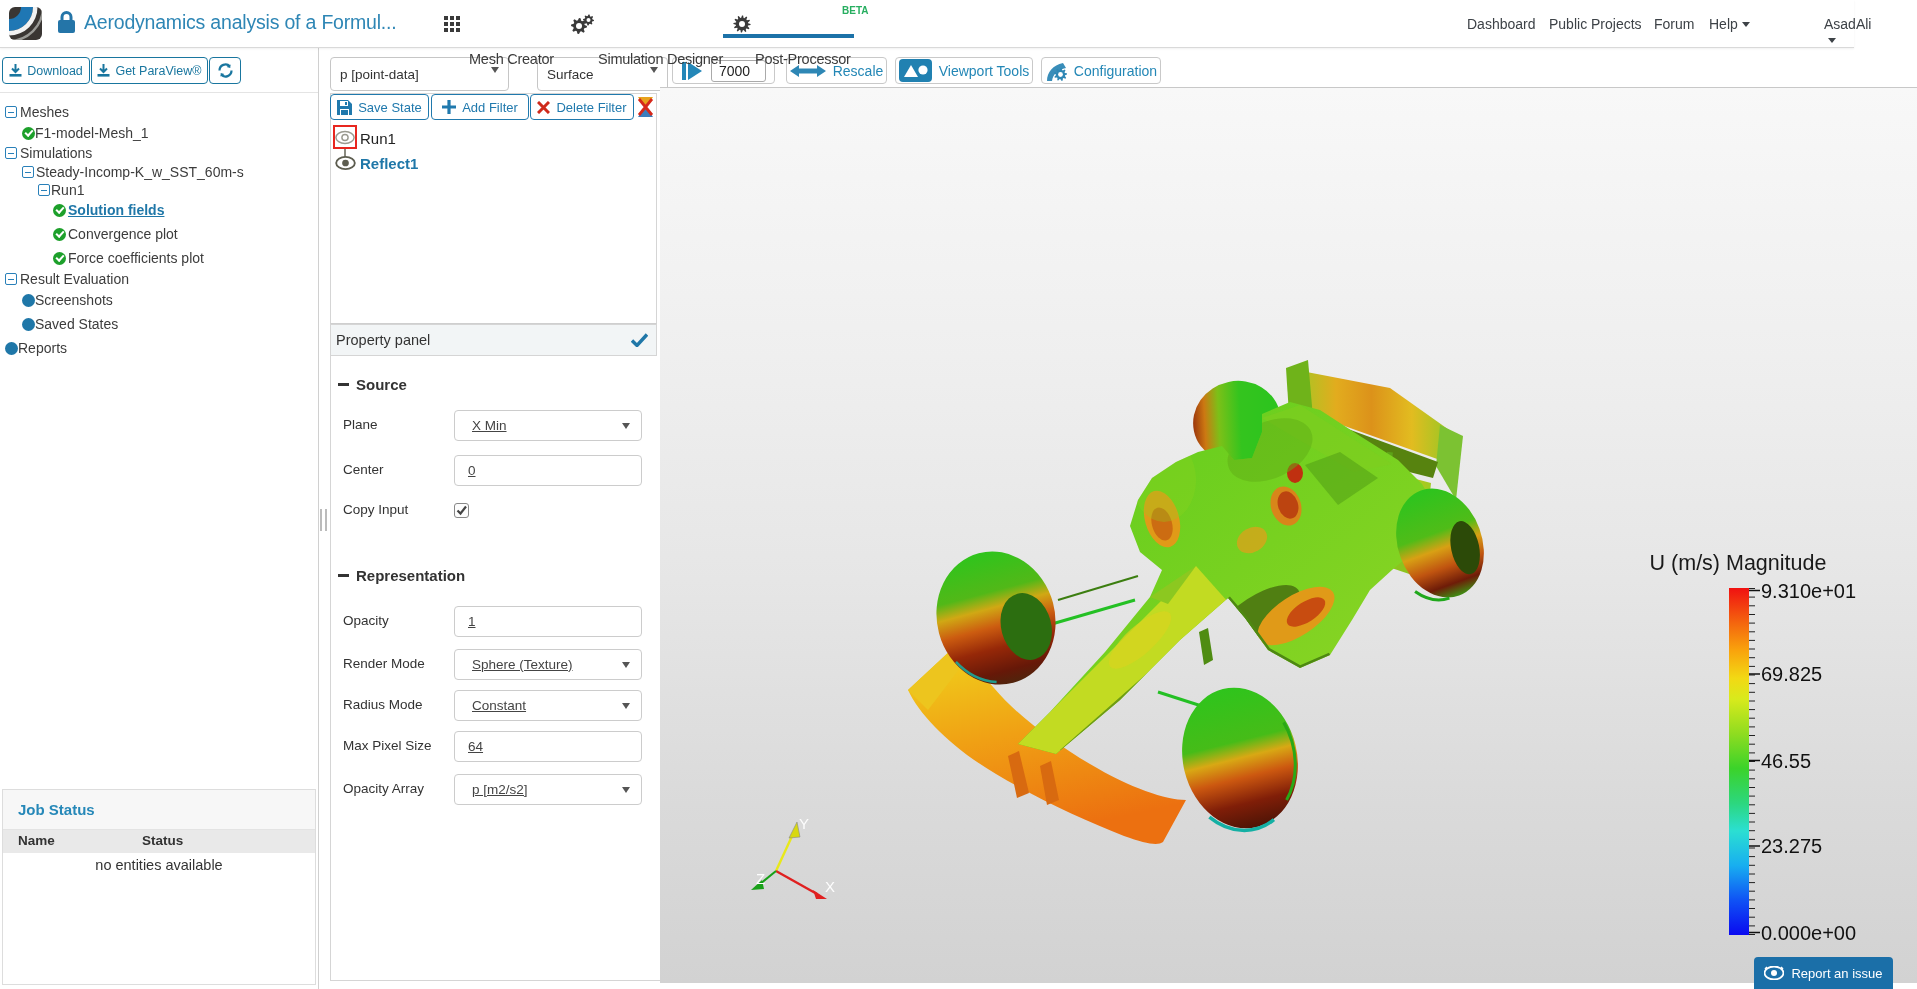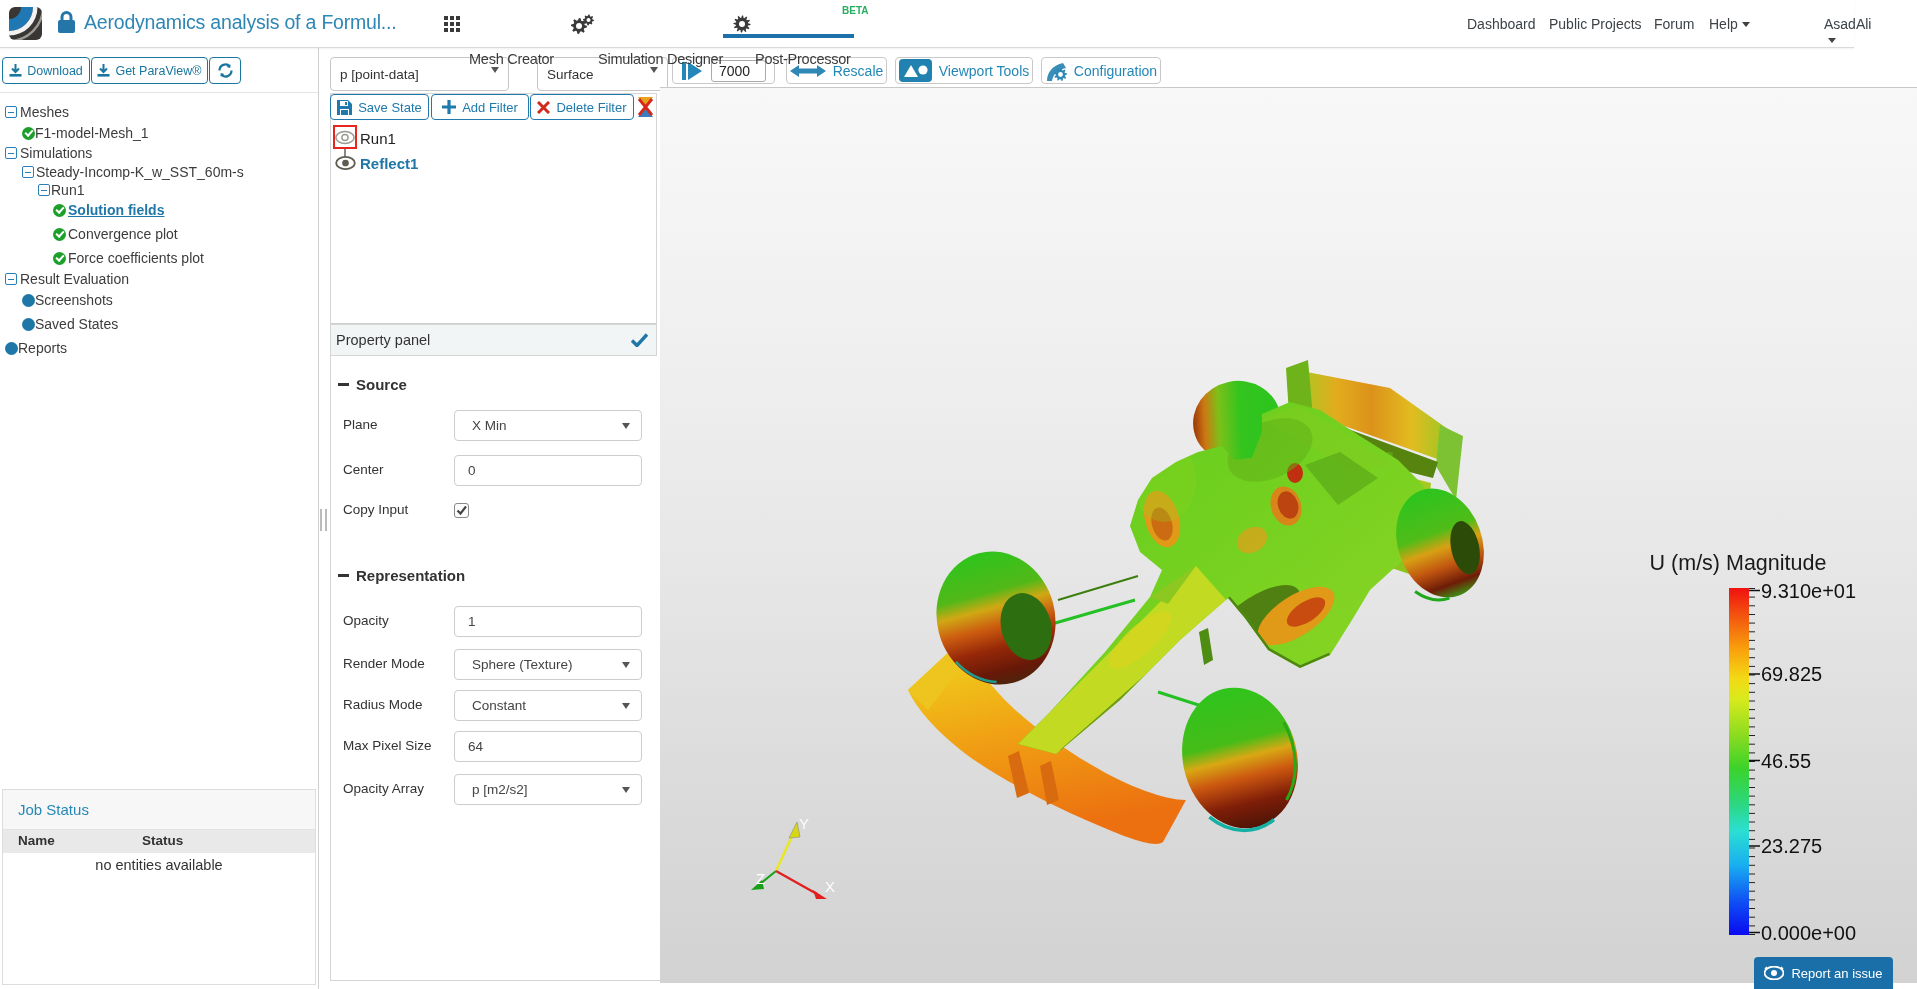--- a/index.html
+++ b/index.html
@@ -25,41 +25,41 @@
 .ico{position:absolute;}
 .minusbox{width:12px;height:12px;border:1px solid #2980b9;border-radius:2px;background:#fff;}
 .minusbox:after{content:"";position:absolute;left:2px;top:4.5px;width:6px;height:1.6px;background:#2980b9;}
 .gcheck{width:13px;height:13px;border-radius:50%;background:#1da02b;}
 .gcheck:after{content:"";position:absolute;left:3.2px;top:3.2px;width:5.5px;height:2.8px;
  border-left:2px solid #fff;border-bottom:2px solid #fff;transform:rotate(-48deg);}
 .bdot{width:13px;height:13px;border-radius:50%;background:#1f77a8;}
 
 #jobs{position:absolute;left:2px;top:741px;width:314px;height:196px;border:1px solid #ddd;background:#fff;}
 #jobshd{height:40px;background:#f7f7f7;border-bottom:1px solid #e3e3e3;color:#2688b8;font-size:15px;
- display:flex;align-items:center;padding-left:15px;}
+ display:flex;align-items:center;padding-left:15px;font-weight:bold;}
 #jobsth{height:23px;background:#e9e9e9;font-size:13.5px;font-weight:bold;color:#333;position:relative;}
 
 .sel{position:absolute;top:57px;height:34px;background:#fff;border:1px solid #c6c6c6;border-radius:4px;
  font-size:13.5px;color:#333;display:flex;align-items:center;padding-left:9px;}
 .sel .car{position:absolute;right:9px;top:9px;width:0;height:0;border-left:4.5px solid transparent;
  border-right:4.5px solid transparent;border-top:6px solid #555;}
 .tbtn{position:absolute;top:57px;height:27px;background:#fff;border:1px solid #c9c9c9;border-radius:4px;
  color:#2387b6;font-size:14px;display:flex;align-items:center;justify-content:center;gap:7px;}
 
 #pipebox{position:absolute;left:330px;top:93px;width:327px;height:231px;background:#fff;
  border:1px solid #d5d5d5;border-bottom:1px solid #cfcfcf;}
 .pbtn{position:absolute;top:0px;height:26px;border:1px solid #2079ad;border-radius:4px;background:#fff;
  color:#2079ad;font-size:13px;display:flex;align-items:center;justify-content:center;gap:6px;}
 #prophead{position:absolute;left:330px;top:324px;width:327px;height:32px;background:#f2f5f6;
  border:1px solid #d5d5d5;font-size:14.5px;color:#333;display:flex;align-items:center;padding-left:5px;}
 #propbody{position:absolute;left:330px;top:356px;width:364px;height:625px;background:#fff;
  border:1px solid #d5d5d5;border-top:none;}
 .plabel{position:absolute;left:12px;font-size:13.5px;color:#333;}
 .pctrl{position:absolute;left:123px;width:188px;height:31px;border:1px solid #ccc;border-radius:4px;
- background:#fff;font-size:13.5px;color:#444;display:flex;align-items:center;}
+ background:#fff;font-size:13.5px;color:#444;display:flex;align-items:center;text-decoration:underline;}
 .sech{position:absolute;left:7px;font-size:15px;font-weight:bold;color:#333;}
 .sech .mi{display:inline-block;width:11px;height:3px;background:#333;vertical-align:4px;margin-right:7px;}
 
 #vp{position:absolute;left:660px;top:87px;width:1257px;height:896px;
  background:linear-gradient(180deg,#f8f8f8 0%,#efefef 30%,#e6e6e6 55%,#dadada 80%,#d2d2d2 100%);
  border-top:1px solid #c8c8c8;}
 #repbtn{position:absolute;left:1754px;top:957px;width:139px;height:32px;background:#1b6fa8;
  border-radius:4px 4px 0 0;color:#fff;font-size:13px;display:flex;align-items:center;justify-content:center;gap:7px;}
 </style></head><body>
 <div id="hdr">

